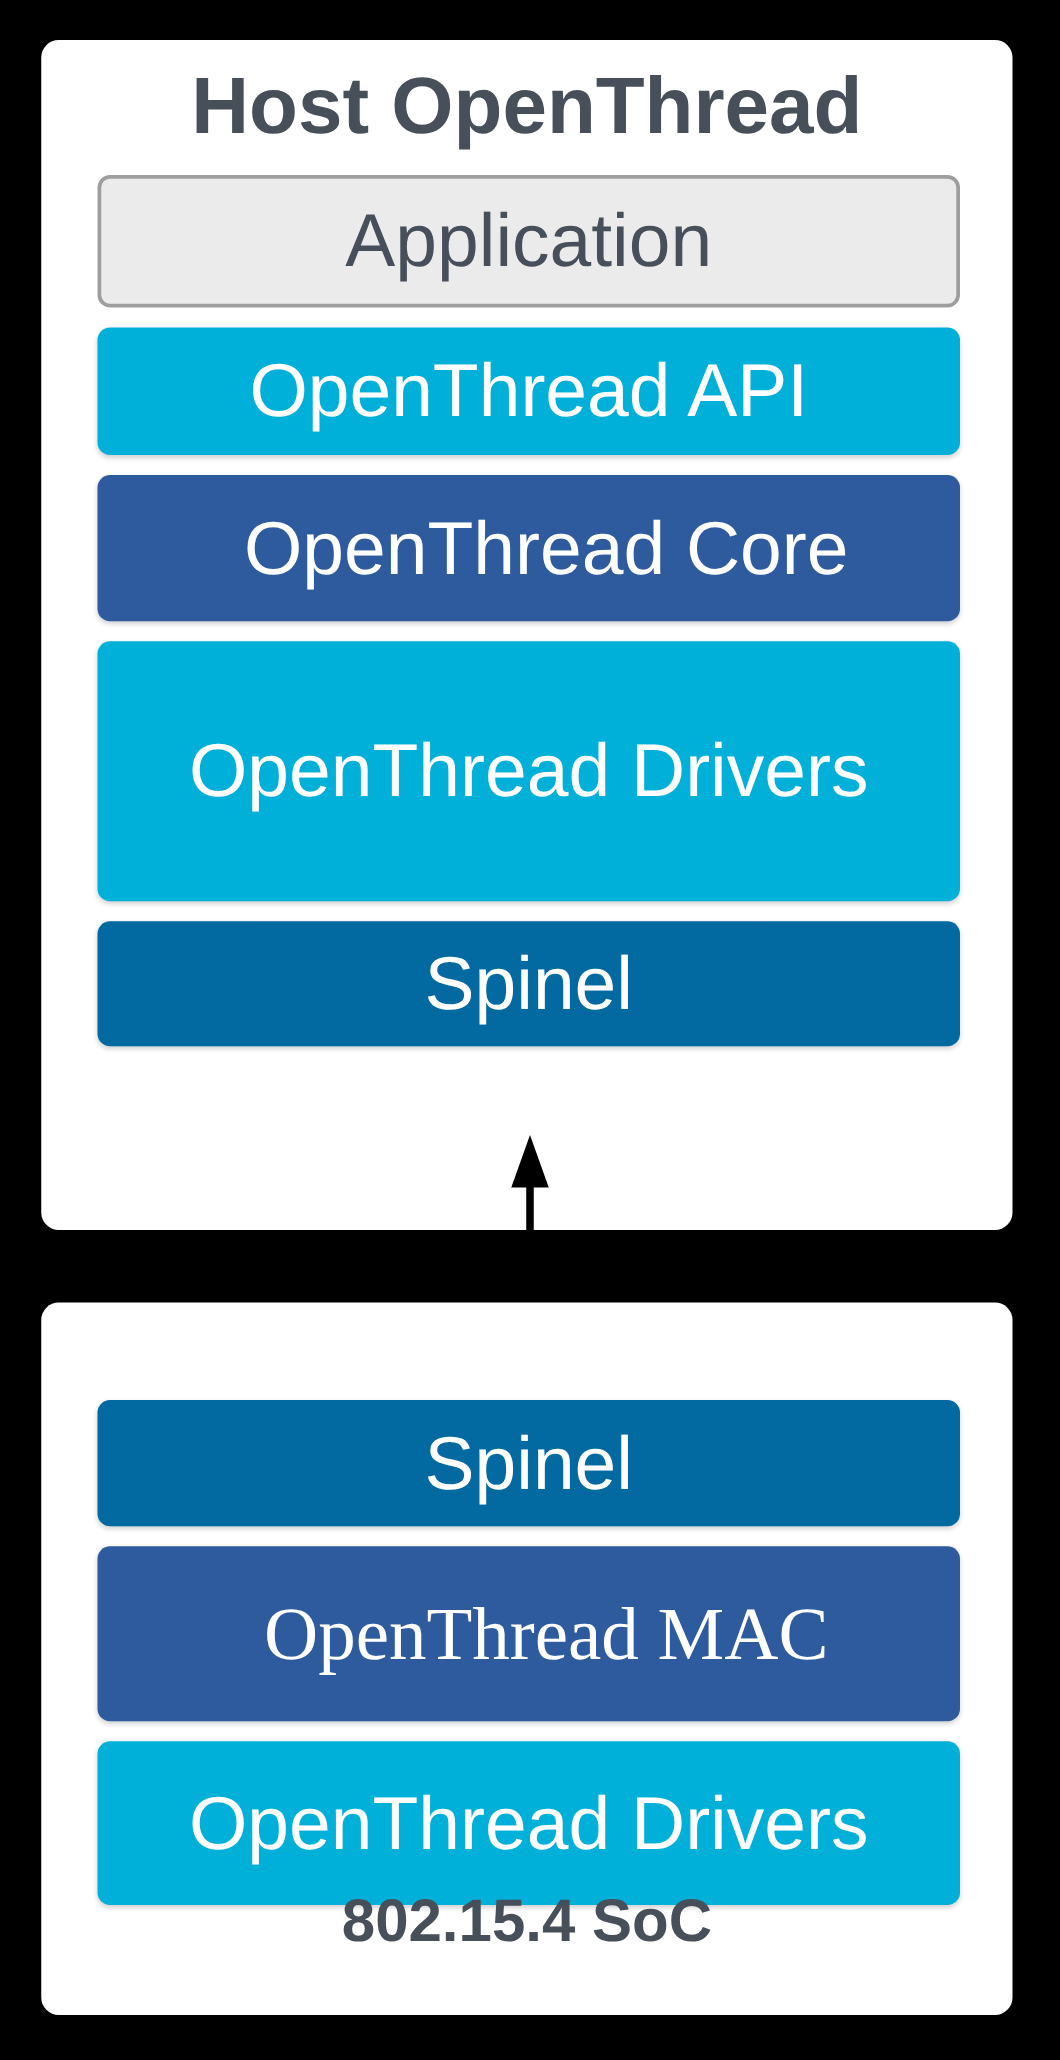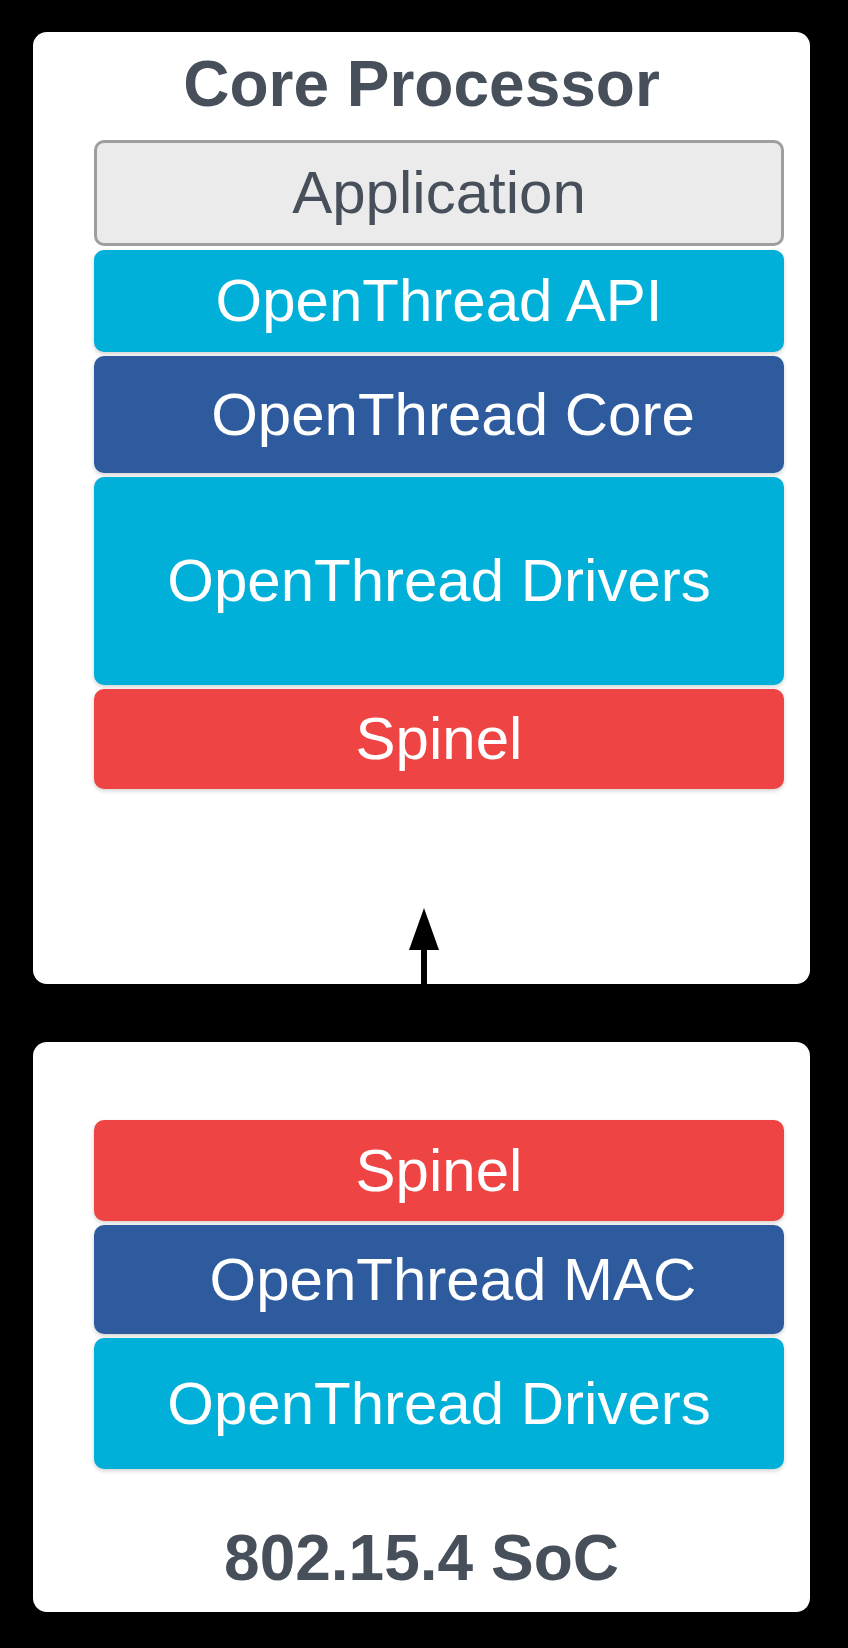--- a/index.html
+++ b/index.html
@@ -13,61 +13,61 @@
     background:#ffffff;border-radius:14px;
   }
   #host-container{top:32px;height:952px;}
   #soc-container{top:1042px;height:570px;}
 
   .card-title{
     position:absolute;left:0;width:100%;
     text-align:center;font-weight:bold;color:#47505A;
   }
   #host-title{top:16px;font-size:64px;line-height:72px;}
-  #soc-title{top:488px;font-size:64px;line-height:56px;}
+  #soc-title{top:468px;font-size:48px;line-height:56px;}
 
   .stack{
-    position:absolute;left:61px;width:690px;
-    display:flex;flex-direction:column;gap:4px;
+    position:absolute;left:45px;width:690px;
+    display:flex;flex-direction:column;gap:16px;
   }
   #host-stack{top:108px;}
   #soc-stack{top:78px;}
 
   .layer{
     box-sizing:border-box;border-radius:10px;
     display:flex;align-items:center;justify-content:center;
     font-size:60px;font-weight:400;line-height:1;
   }
   .layer.gray{
     background:#EBEBEB;border:3px solid #9E9E9E;color:#47505A;
   }
   .layer.cyan{background:#00B0D8;color:#ffffff;box-shadow:0 2px 4px rgba(0,0,0,0.18);}
   .layer.blue{background:#2D5B9E;color:#ffffff;box-shadow:0 2px 4px rgba(0,0,0,0.18);padding-left:28px;}
-  .layer.red{background:#ef4444;color:#ffffff;box-shadow:0 2px 4px rgba(0,0,0,0.18);}
+  .layer.red{background:#0369a1;color:#ffffff;box-shadow:0 2px 4px rgba(0,0,0,0.18);}
 
   
   #host-stack > :nth-child(1){height:106px;}
   #host-stack > :nth-child(2){height:102px;}
   #host-stack > :nth-child(3){height:117px;}
   #host-stack > :nth-child(4){height:208px;}
   #host-stack > :nth-child(5){height:100px;}
   #host-stack > :nth-child(6){height:135px;}
   #soc-stack  > :nth-child(1){height:101px;}
-  #soc-stack  > :nth-child(2){height:109px;}
+  #soc-stack  > :nth-child(2){height:140px;font-family:Liberation Serif, serif;}
   #soc-stack  > :nth-child(3){height:131px;}
 
   #link-arrow{
     position:absolute;left:407px;top:908px;width:34px;height:214px;
   }
 </style>
 </head>
 <body>
 
 <div class="container" id="host-container">
-  <div class="card-title" id="host-title">Core Processor</div>
+  <div class="card-title" id="host-title">Host OpenThread</div>
   <div class="stack" id="host-stack">
     <div class="layer gray">Application</div>
     <div class="layer cyan">OpenThread API</div>
     <div class="layer blue">OpenThread Core</div>
     <div class="layer cyan">OpenThread Drivers</div>
     <div class="layer red">Spinel</div>
   </div>
 </div>
 
 <svg id="link-arrow" viewBox="0 0 34 214" xmlns="http://www.w3.org/2000/svg" aria-hidden="true">

